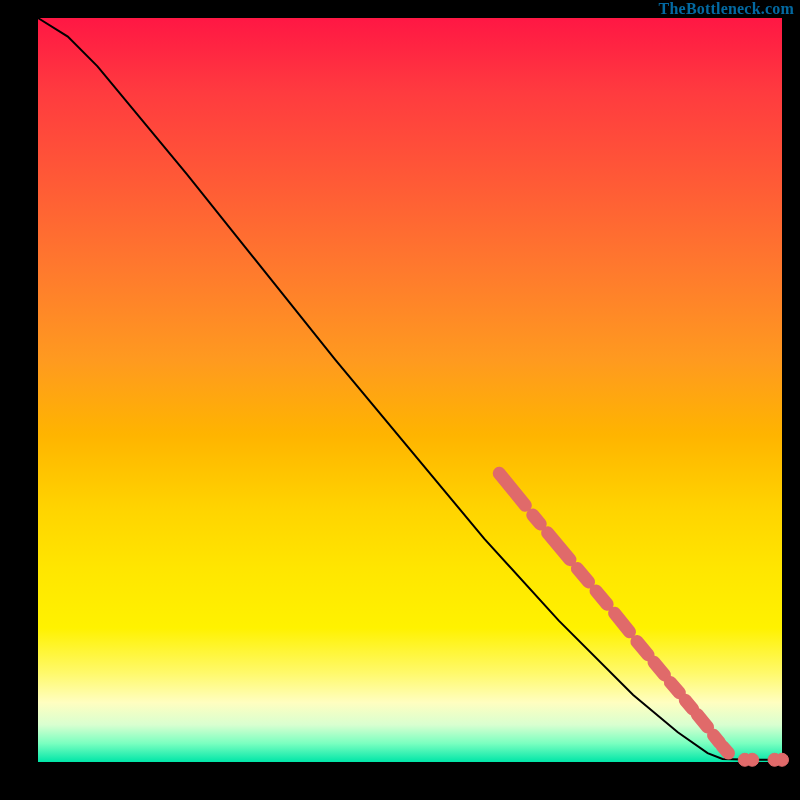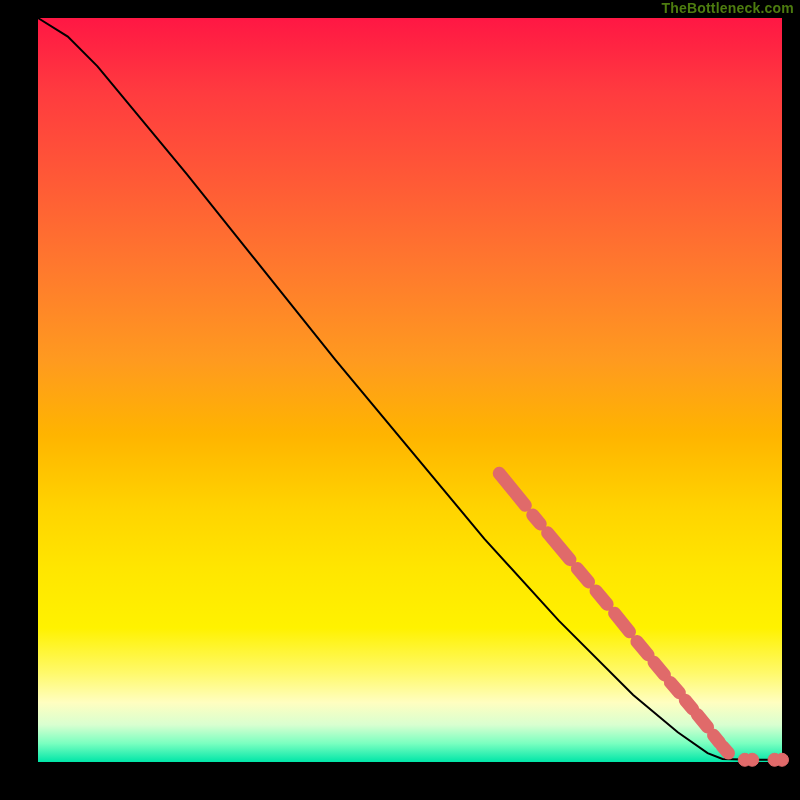--- a/index.html
+++ b/index.html
@@ -35,24 +35,24 @@
       #fffec0 92%,
       #d9ffd0 95%,
       #7affc0 97.5%,
       #00e6a8 100%
     );
   }
   .watermark {
     position: absolute;
     top: 0px;
     right: 6px;
-    font-family: Liberation Sans, sans-serif;
-    font-size: 14px;
+    font-family: Liberation Serif, serif;
+    font-size: 16px;
     font-weight: 600;
-    color: #4d7c0f;
+    color: #0369a1;
     letter-spacing: 0.2px;
   }
   svg.overlay {
     position: absolute;
     left: 38px;
     top: 18px;
     width: 744px;
     height: 744px;
     overflow: visible;
   }

